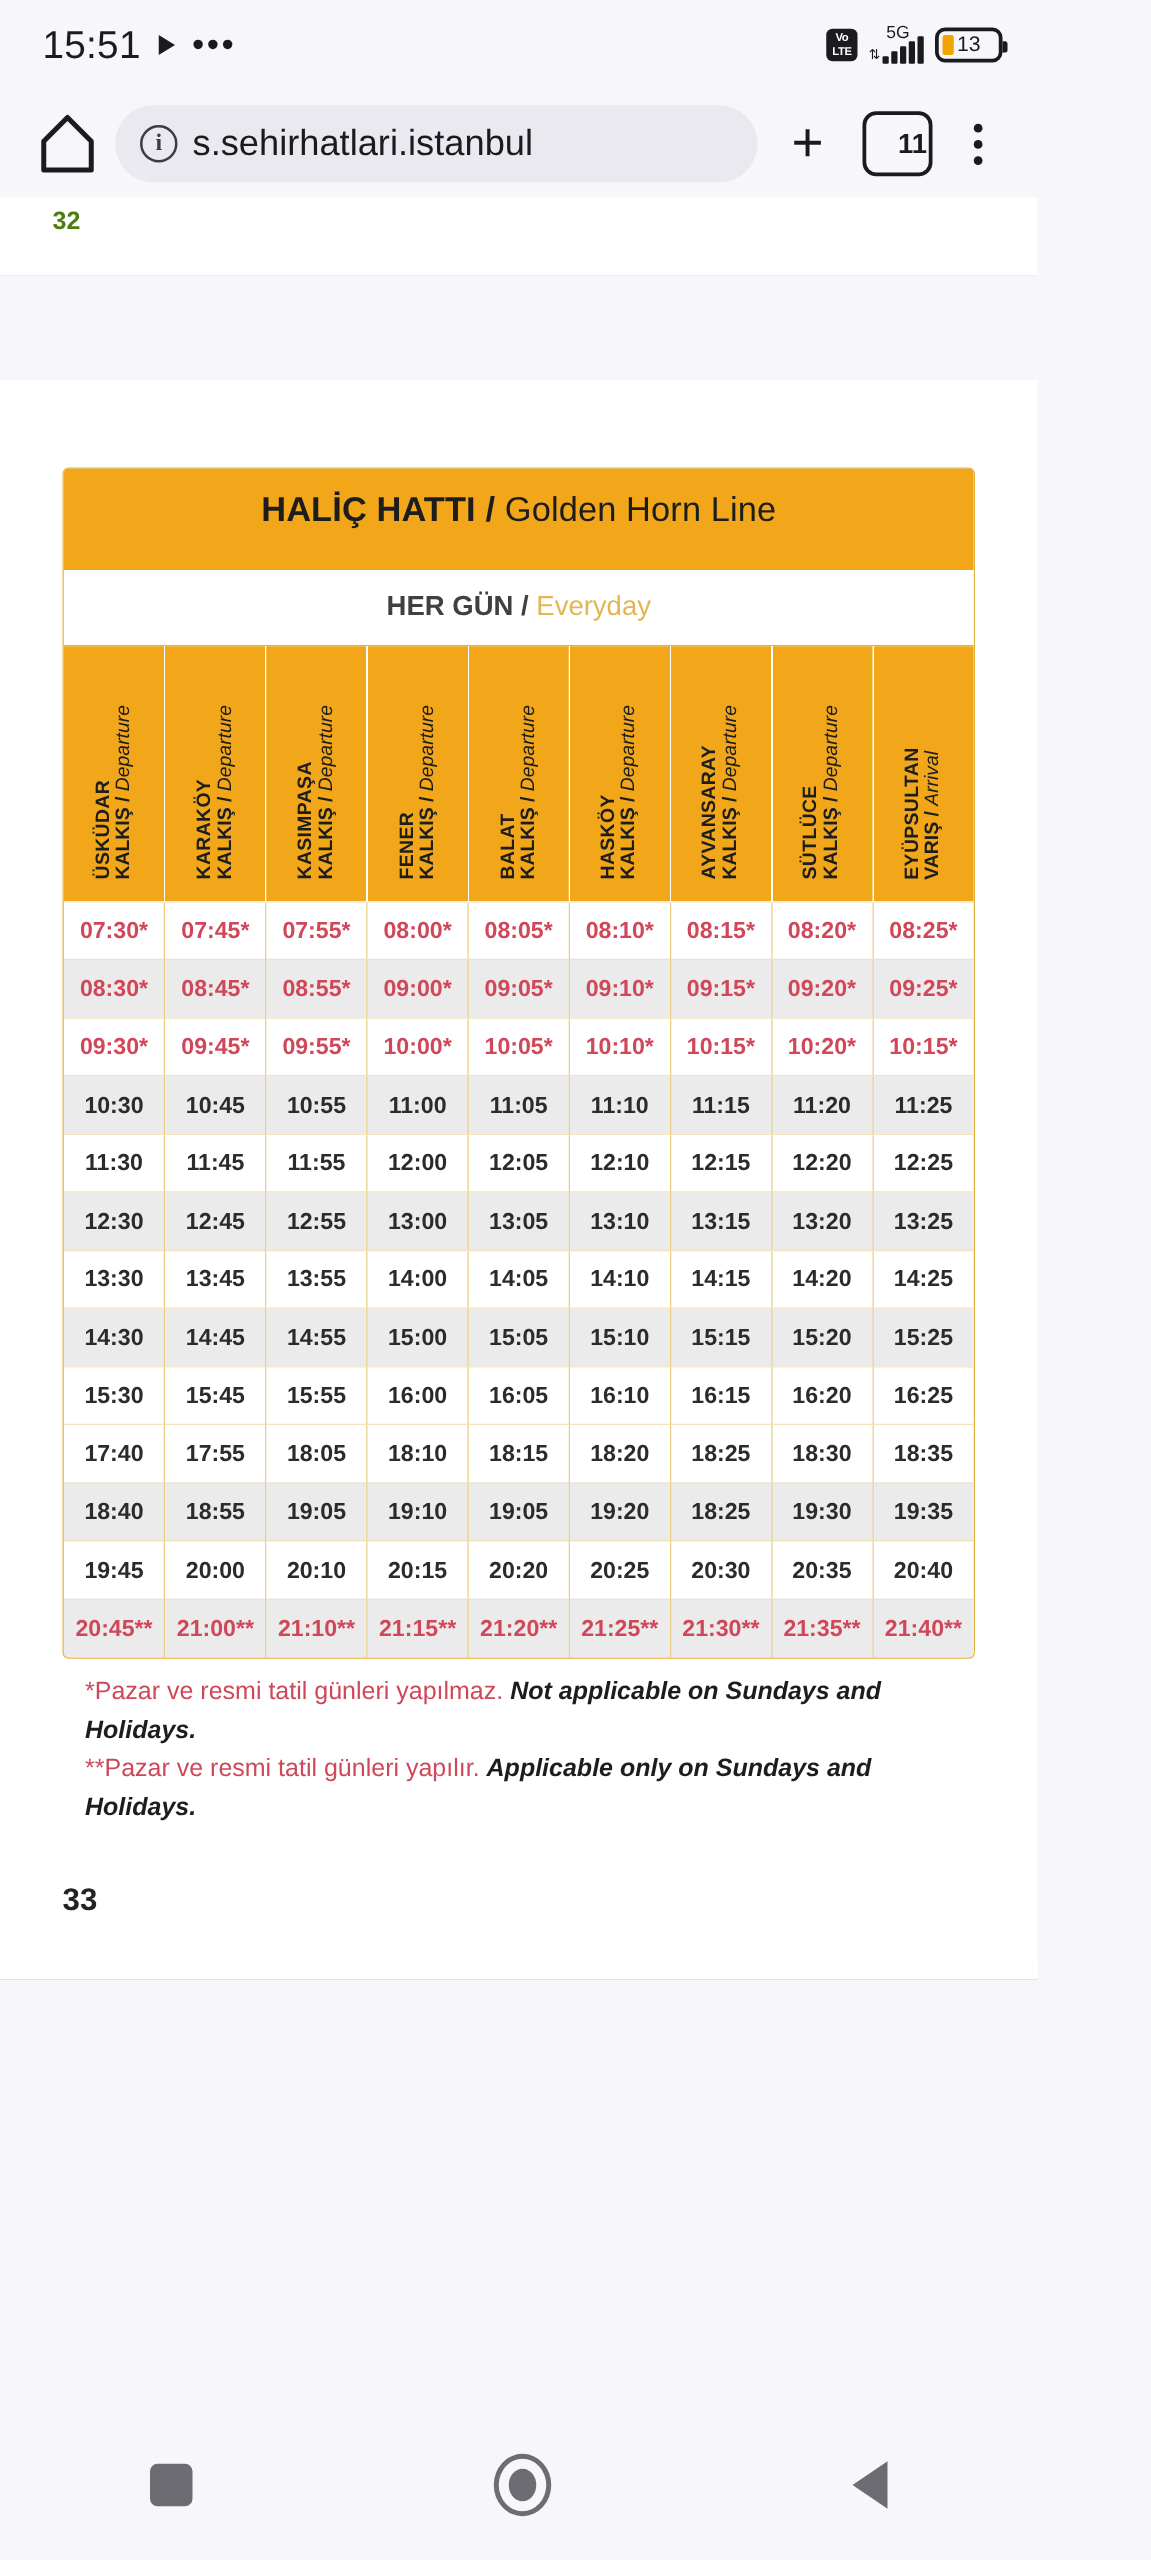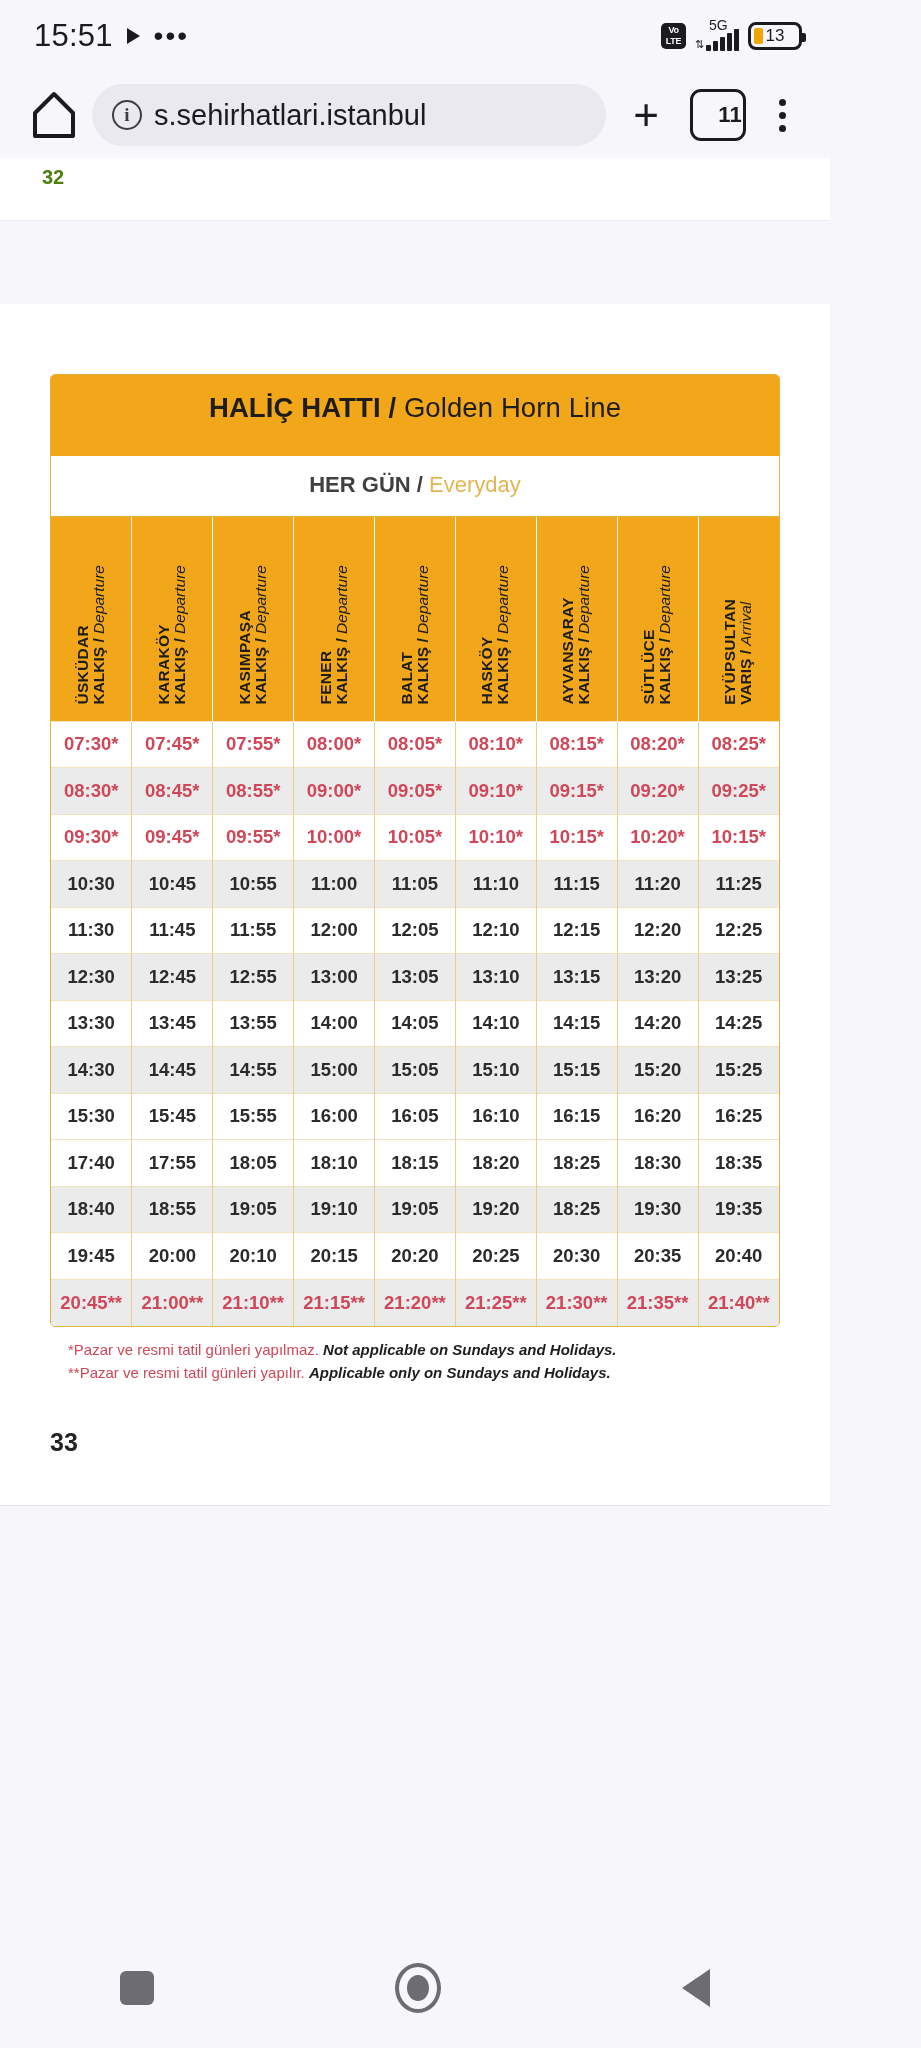--- a/index.html
+++ b/index.html
@@ -105,21 +105,21 @@
 
   table.grid td {
     height: 46.5px; text-align: center; font-size: 18.5px; font-weight: bold;
     color:#2b2b2b; border-right: 1.2px solid #eccf86; border-top: 1.2px solid #f2e3c0;
   }
   table.grid td:last-child { border-right: none; }
   table.grid tr.alt td { background:#ebebeb; }
   table.grid td.red { color:#cf4758; }
 
   .notes { width: 730px; margin: 11px auto 0; padding-left: 18px; }
-  .notes p { font-size: 15px; color:#cf4758; line-height: 1.55; }
+  .notes p { font-size: 20px; color:#cf4758; line-height: 1.55; }
   .notes p i { color:#1d1d1b; font-style: italic; font-weight: 600; }
 
   .pg-num-right { width: 730px; margin: 44px auto 0; text-align: left;
                   font-size: 25px; font-weight: bold; color:#232323; padding-bottom: 30px; }
 
   .doc-foot { height: 18px; background:#fff; }
   .after-doc { background:#f7f7fb; }
   .sep-line { height: 1px; background:#e4e2ea; }
 
   

